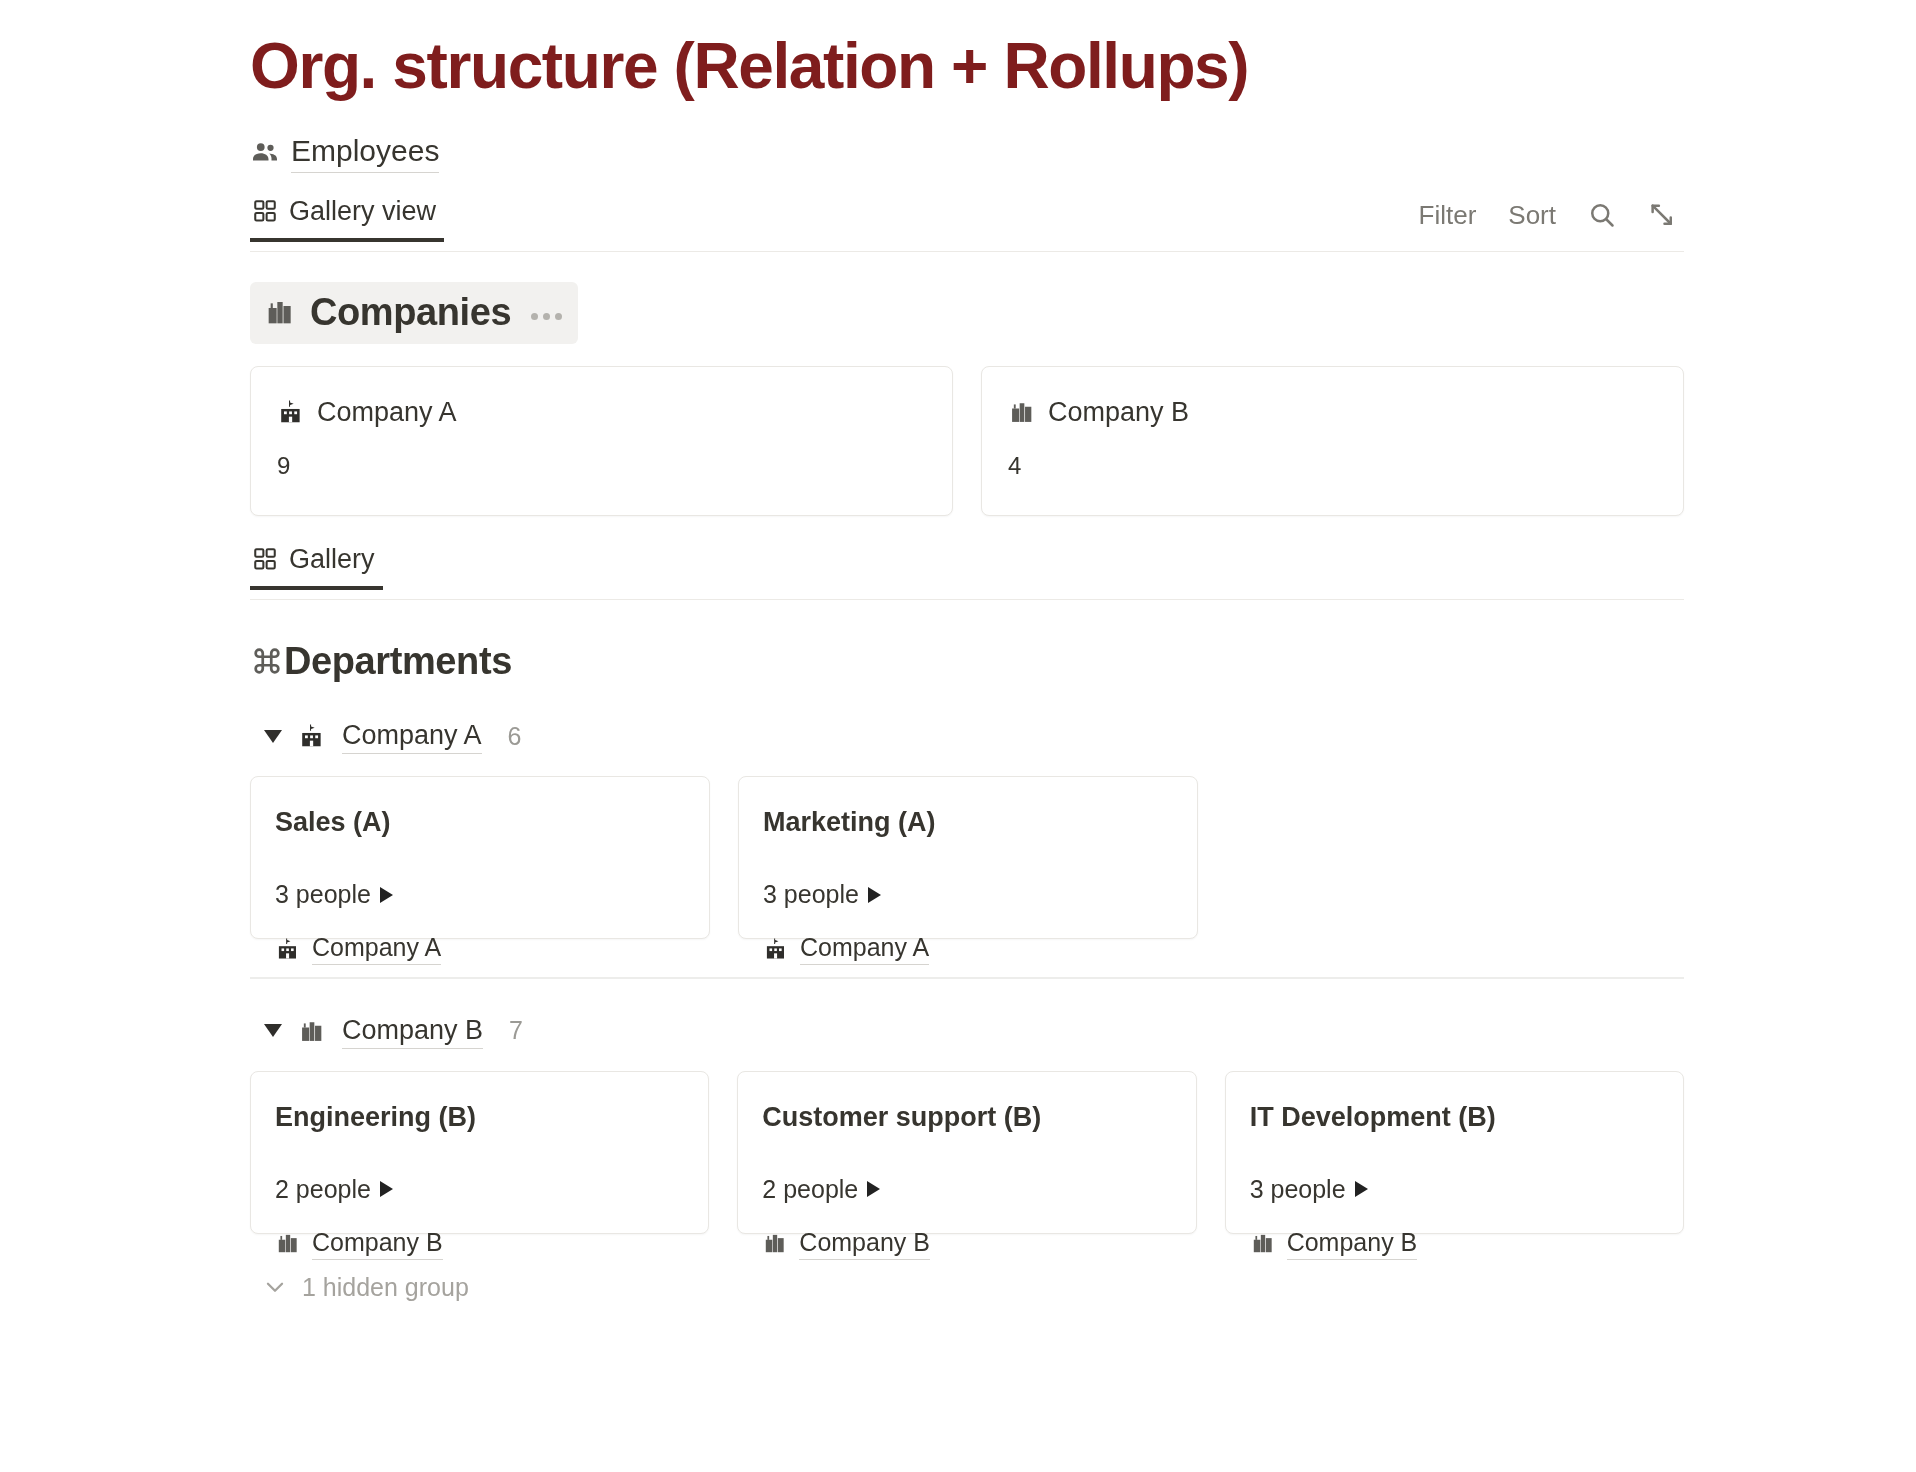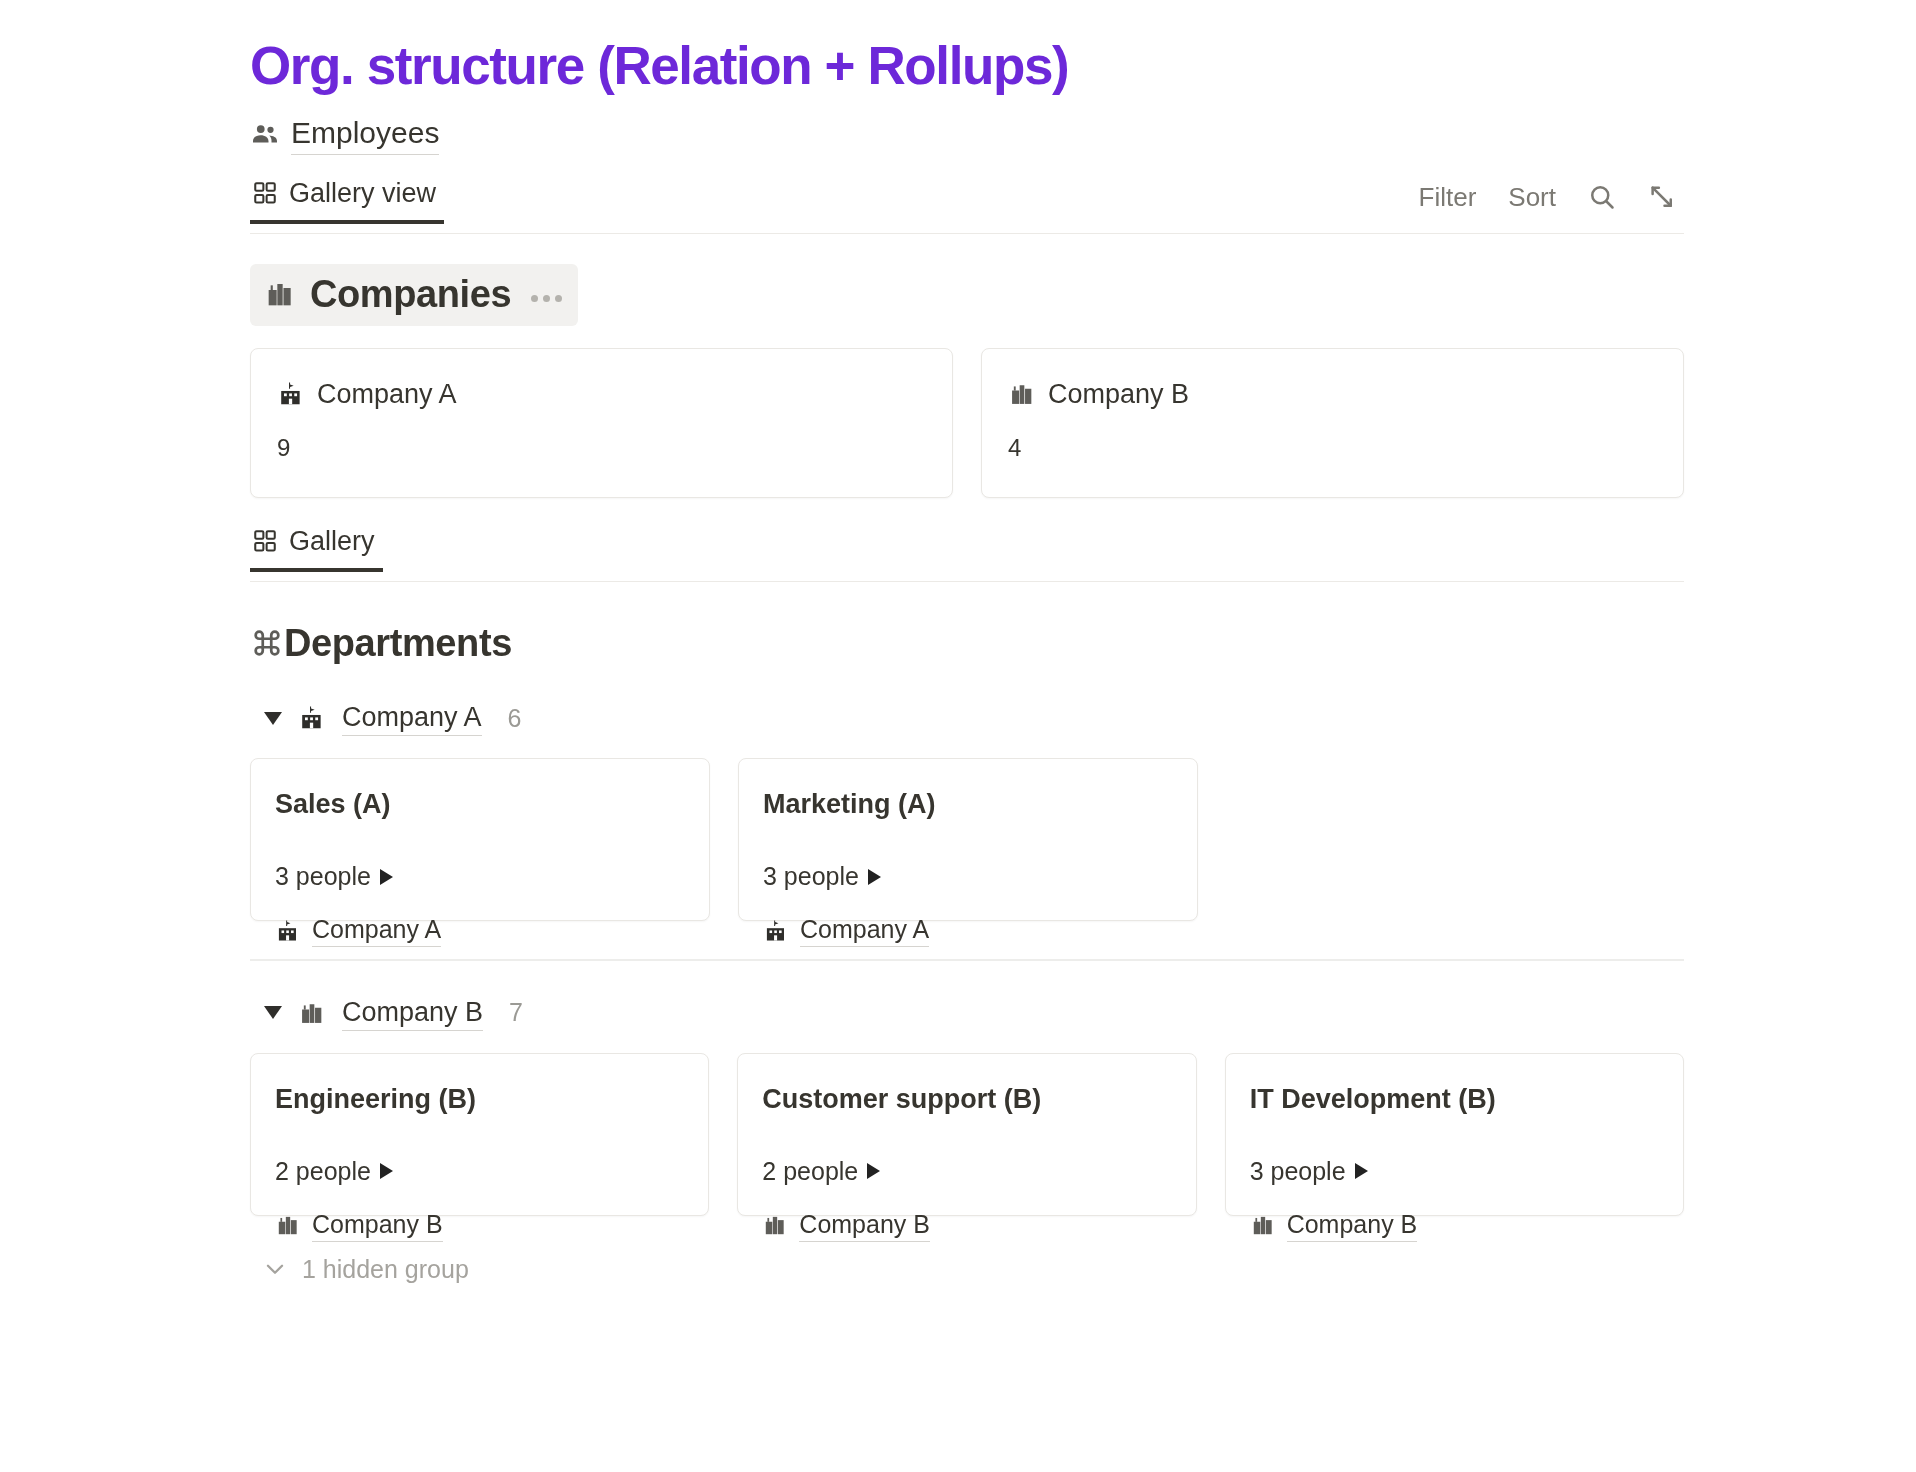--- a/index.html
+++ b/index.html
@@ -15,33 +15,34 @@
     position: relative;
     width: 1916px;
     height: 1472px;
     padding-left: 250px;
     padding-top: 18px;
   }
   .content { width: 1434px; }
 
   
   .page-title {
-    font-size: 53px;
+    font-size: 64px;
     line-height: 96px;
     font-weight: 700;
     letter-spacing: -1.4px;
-    color: #6d28d9;
+    color: #7f1d1d;
     white-space: nowrap;
   }
 
   
   .crumb-row {
     display: flex;
     align-items: center;
     gap: 11px;
+    margin-top: 18px;
     height: 40px;
   }
   .crumb-label {
     font-size: 30px;
     line-height: 38px;
     color: #37352f;
     border-bottom: 1.5px solid #d6d4d0;
     padding-bottom: 2px;
   }
   .ico { display: inline-flex; align-items: center; justify-content: center; }

